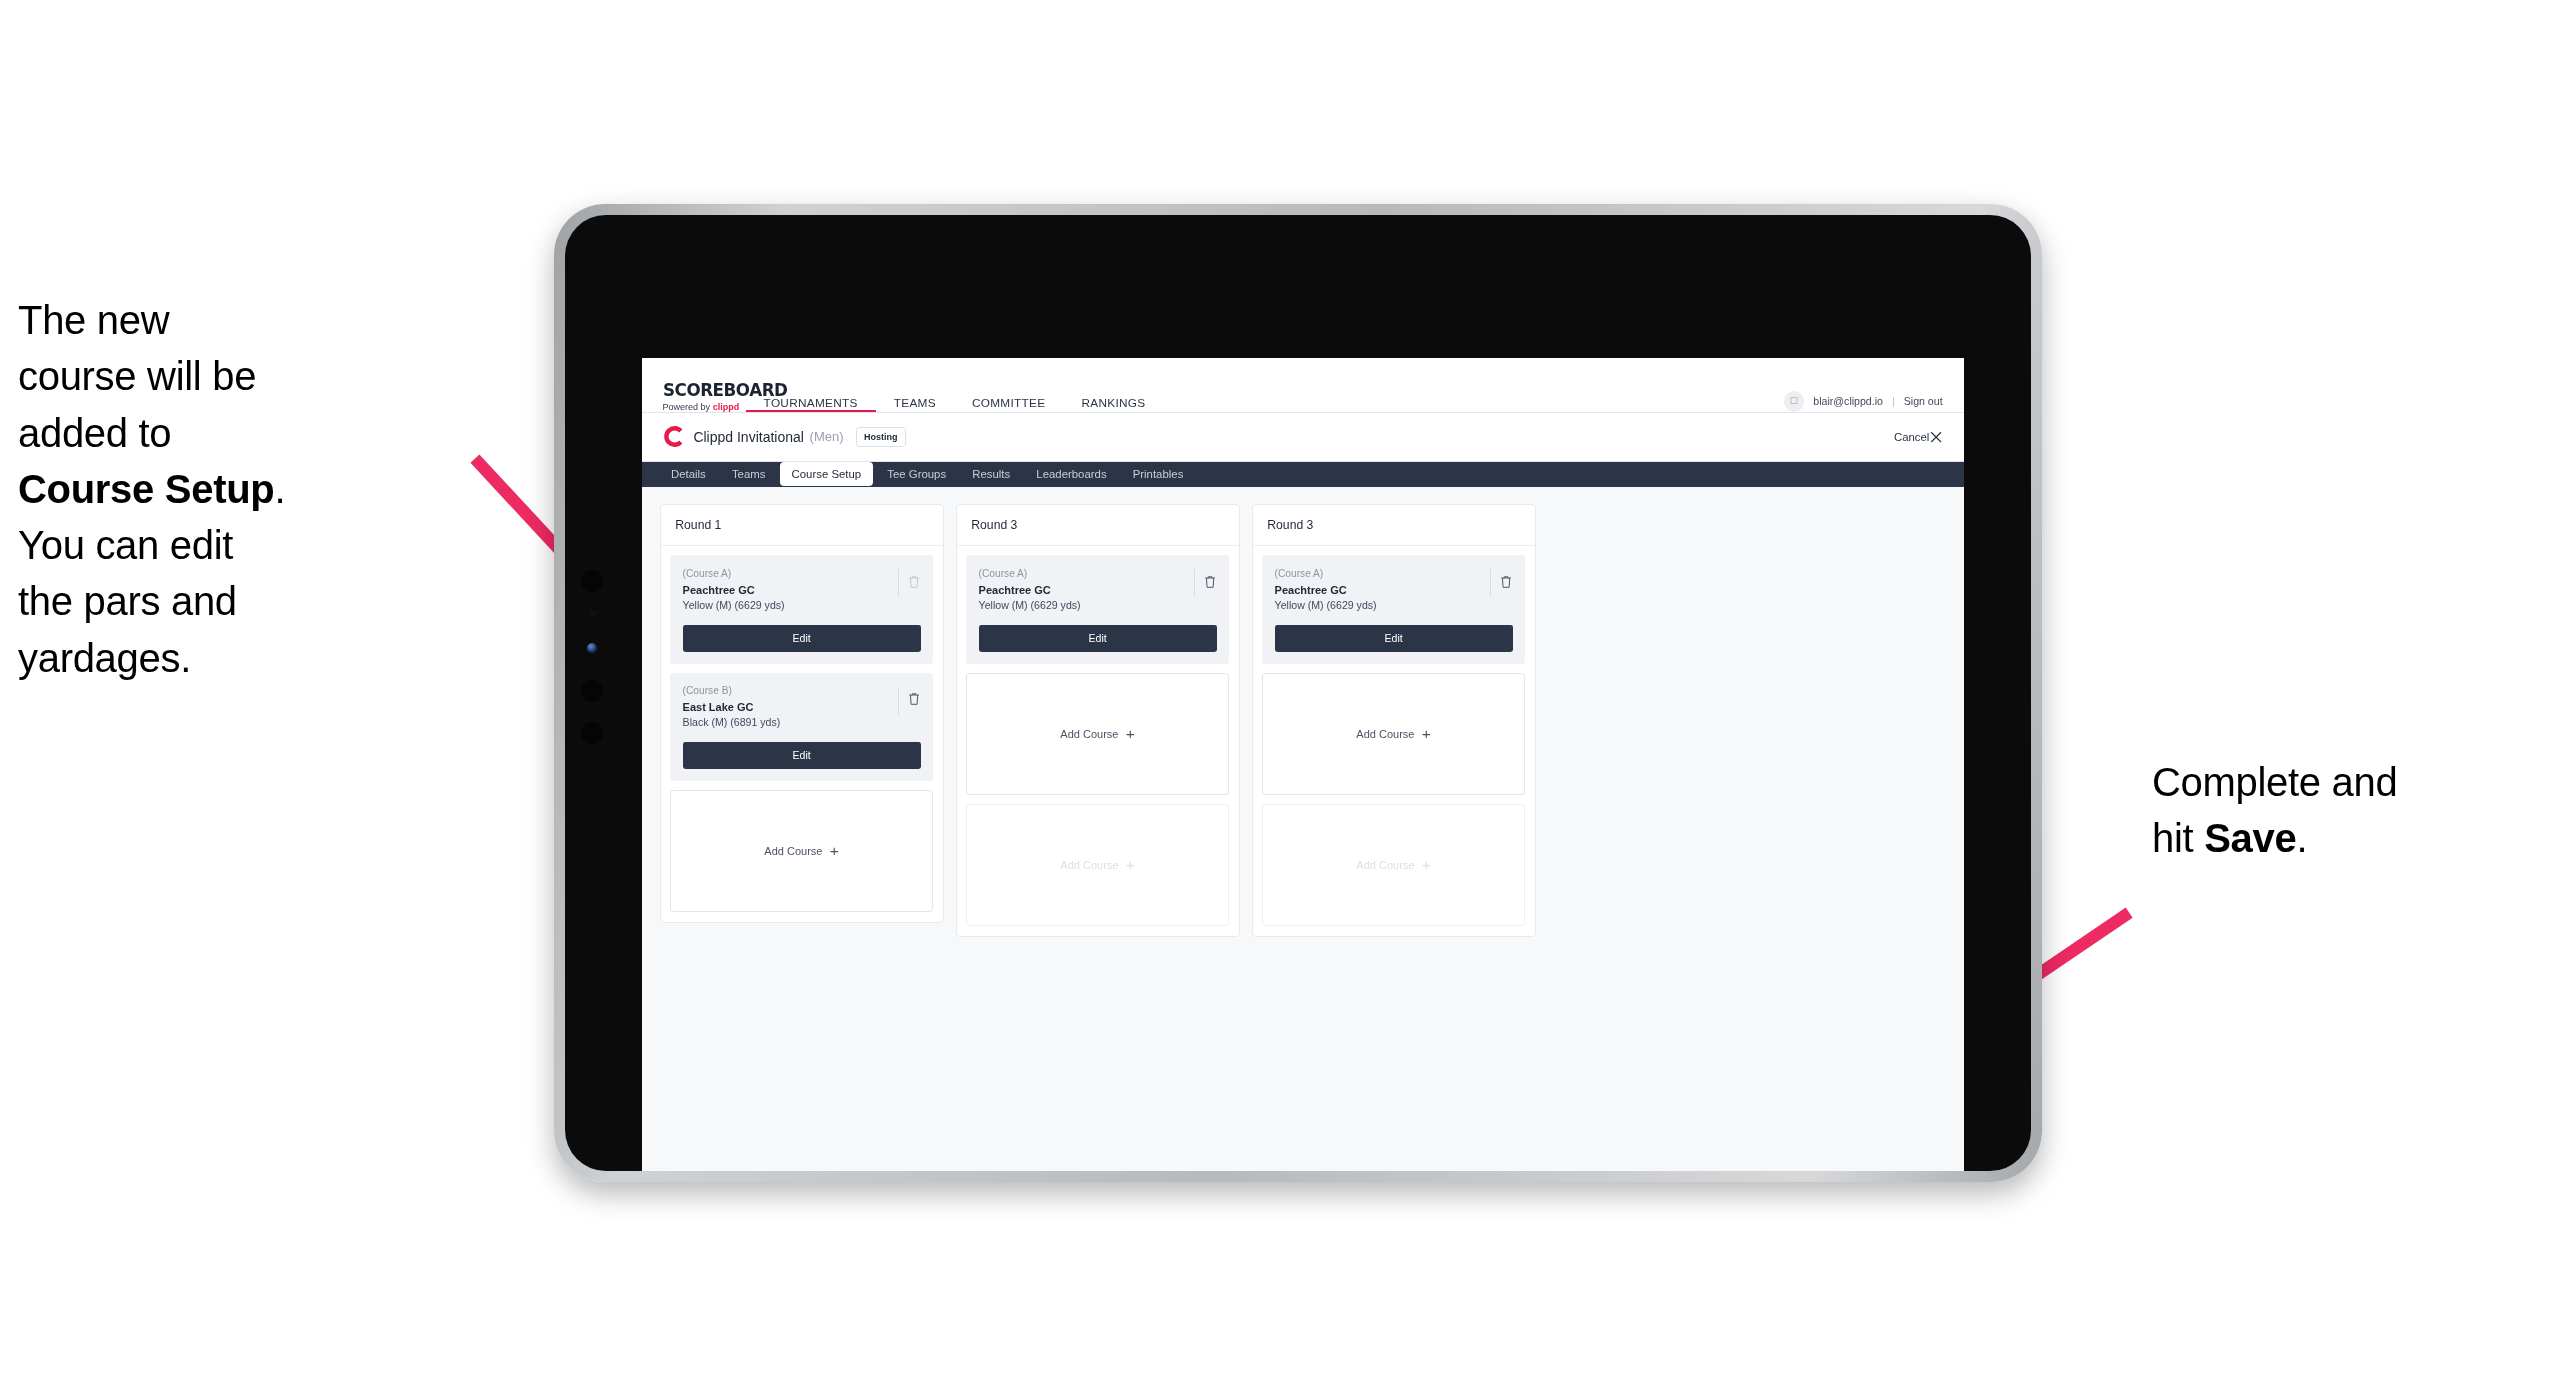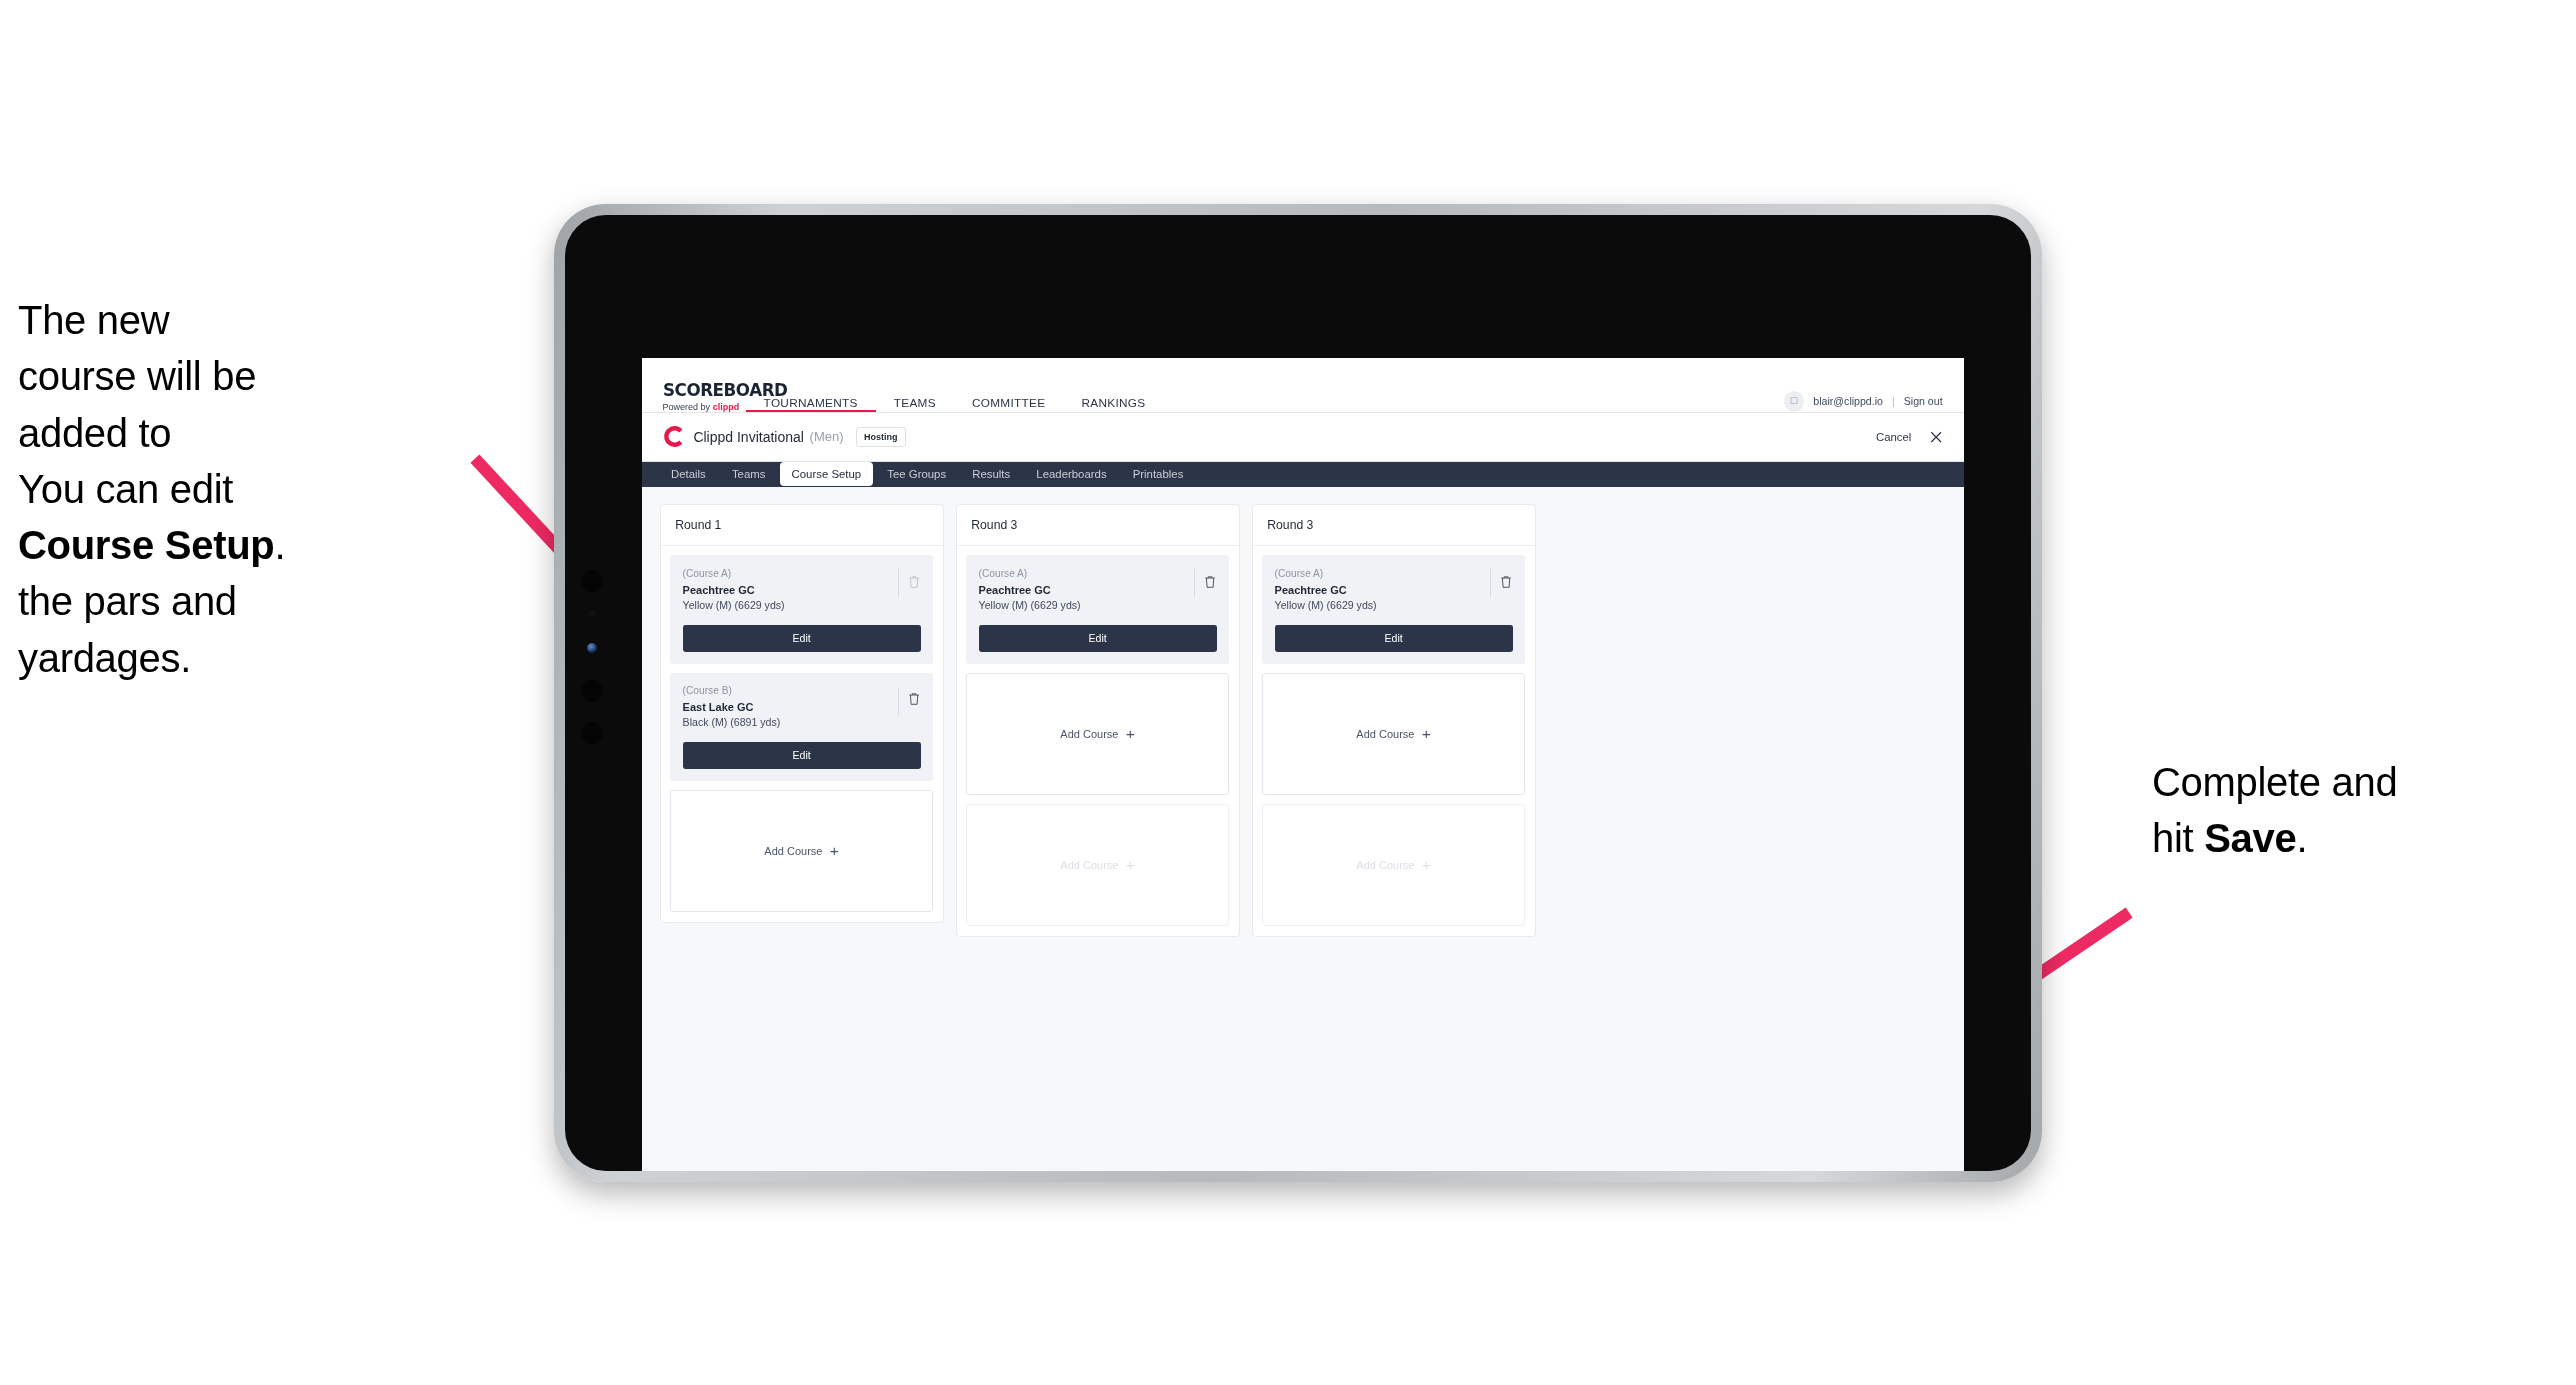--- a/index.html
+++ b/index.html
@@ -110,21 +110,21 @@
     width: 21px; height: 21px; margin-right: 9.8px;
     display: flex; align-items: center; justify-content: center;
   }
   #tname { font-size: 14px; color: #1f2735; }
   #tgender { font-size: 13px; color: #9aa1ad; margin-left: 5.7px; }
   #thosting {
     margin-left: 12.2px; font-size: 9px; font-weight: 700; color: #1f2735;
     border: 0.8px solid #dcdfe5; border-radius: 3.3px; padding: 4.1px 7.3px;
   }
   #tcancel {
-    margin-left: auto; display: flex; align-items: center; gap: 19px;
+    margin-left: auto; display: flex; align-items: center; gap: 1px;
     font-size: 11.4px; color: #2b3446; cursor: pointer;
   }
 
   
   #tabs {
     height: 25px; background: #2c3548;
     display: flex; align-items: center; padding: 0 18px; gap: 3.3px;
   }
   .tab {
     font-size: 11.4px; color: #c9cdd6; padding: 5.7px 11.4px;
@@ -172,22 +172,22 @@
 </style>
 </head>
 <body>
 
 <div id="stage">
 
   <div class="annot" id="annot-left">
       <span class="ln">The new</span>
       <span class="ln">course will be</span>
       <span class="ln">added to</span>
+      <span class="ln"><b>Course Setup</b>.</span>
       <span class="ln">You can edit</span>
-      <span class="ln"><b>Course Setup</b>.</span>
       <span class="ln">the pars and</span>
       <span class="ln">yardages.</span>
     </div>
 
   <svg class="arrow" id="arrow-left" viewBox="0 0 280 300">
     <line x1="22" y1="42" x2="213" y2="248" stroke="#ee2a63" stroke-width="15" stroke-linecap="butt"></line>
     <polygon points="243,282 172,262 210,228" fill="#ee2a63"></polygon>
   </svg>
 
   <div class="annot" id="annot-right">

